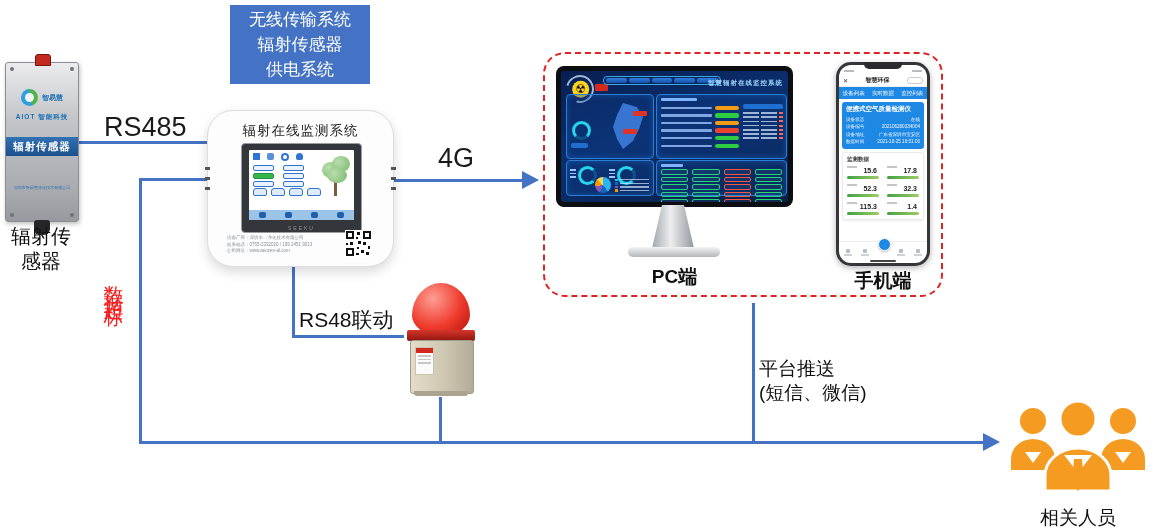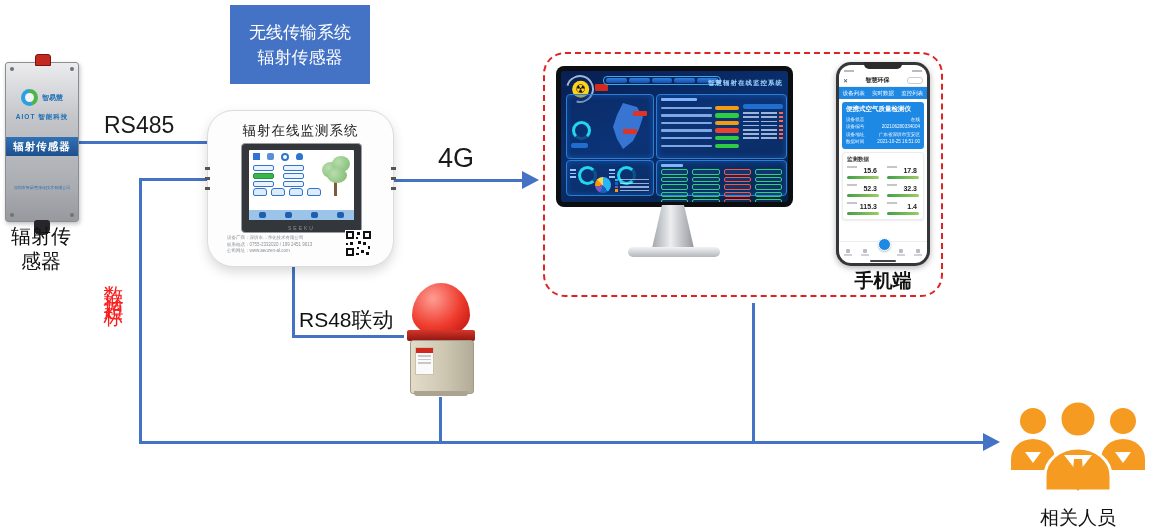--- a/index.html
+++ b/index.html
@@ -28,21 +28,21 @@
   .sensor .logo-ring i{width:9px;height:9px;border-radius:50%;background:#f2f4f6;}
   .sensor .brand{font-size:7px;font-weight:bold;color:#1b6fb5;}
   .sensor .aiot{position:absolute;top:50px;left:0;width:100%;text-align:center;font-size:6.5px;letter-spacing:1px;color:#1b6fb5;font-weight:bold;}
   .sensor .band{position:absolute;top:74px;left:0;width:100%;height:19px;background:linear-gradient(#3172b5,#1d4f8c);
                 color:#fff;font-size:10.5px;font-weight:bold;letter-spacing:1px;display:flex;align-items:center;justify-content:center;}
   .sensor .foot{position:absolute;top:122px;left:0;width:100%;text-align:center;font-size:4.5px;color:#2e6fb3;transform:scale(.9);}
   .sensor .plug{position:absolute;bottom:-14px;left:50%;margin-left:-8px;width:16px;height:15px;background:#26262a;border-radius:3px 3px 6px 6px;}
   .sensor-caption{left:6px;top:224px;width:70px;text-align:center;font-size:20px;line-height:25px;color:#111;}
 
   
-  .lbl-rs485{left:104px;top:112px;font-size:23px;color:#1a1a1a;}
+  .lbl-rs485{left:104px;top:112px;font-size:27px;color:#1a1a1a;}
   .lbl-4g{left:438px;top:143px;font-size:27px;color:#1a1a1a;}
   .lbl-rs48{left:299px;top:306px;font-size:21px;color:#111;}
   .lbl-overflow{left:101px;top:270px;writing-mode:vertical-rl;text-orientation:upright;
                 font-size:20px;letter-spacing:7px;color:#fb1d1d;}
   .lbl-push{left:759px;top:357px;font-size:19px;line-height:24px;color:#111;}
 
   
   .gw{left:207px;top:110px;width:185px;height:155px;background:#fdfdfd;border:1px solid #dcdcdc;
       border-radius:26px;box-shadow:0 5px 12px rgba(0,0,0,.15);}
   .gw .ttl{position:absolute;top:11px;width:100%;text-align:center;font-size:13.5px;color:#222;letter-spacing:1px;}
@@ -170,39 +170,42 @@
   .lbl-people{left:1040px;top:505px;font-size:19px;color:#111;}
 </style>
 </head>
 <body>
 
 <div class="stage">
 
   <div class="abs info-box">
     <div>无线传输系统</div>
     <div>辐射传感器</div>
+    <div>供电系统</div>
   </div>
 
   <div class="hline" style="left:77px;top:141px;width:130px;"></div>
   <div class="hline" style="left:139px;top:178px;width:70px;"></div>
   <div class="vline" style="left:139px;top:178px;height:266px;"></div>
   <div class="hline" style="left:139px;top:441px;width:846px;"></div>
   <div class="arrow-r" style="left:983px;top:433px;"></div>
   <div class="hline" style="left:392px;top:179px;width:132px;"></div>
   <div class="arrow-r" style="left:522px;top:171px;"></div>
   <div class="vline" style="left:292px;top:264px;height:73px;"></div>
   <div class="hline" style="left:292px;top:335px;width:112px;"></div>
   <div class="vline" style="left:439px;top:397px;height:46px;"></div>
   <div class="vline" style="left:752px;top:303px;height:140px;"></div>
 
   <div class="abs lbl-rs485">RS485</div>
   <div class="abs lbl-4g">4G</div>
   <div class="abs lbl-rs48">RS48联动</div>
   <div class="abs lbl-overflow">数据超标</div>
   <div class="abs lbl-push">
+    <div>平台推送</div>
+    <div>(短信、微信)</div>
   </div>
 
   <div class="abs sensor">
     <div class="btn"></div>
     <div class="screw" style="left:4px;top:4px;"></div>
     <div class="screw" style="right:4px;top:4px;"></div>
     <div class="screw" style="left:4px;bottom:4px;"></div>
     <div class="screw" style="right:4px;bottom:4px;"></div>
     <div class="logo-row">
       <span class="logo-ring">
@@ -450,20 +453,21 @@
             <div class="grid-pill" style="border-color: rgb(39, 214, 123);"></div>
             <div class="grid-pill" style="border-color: rgb(39, 214, 123);"></div>
             <div class="grid-pill" style="border-color: rgb(255, 85, 64);"></div>
             <div class="grid-pill" style="border-color: rgb(39, 214, 123);"></div>
           </div>
       </div>
     </div>
   </div>
   <div class="abs stand-neck"></div>
   <div class="abs stand-base"></div>
+  <div class="abs lbl-pc">PC端</div>
 
   <div class="abs phone">
     <div class="ph-notch"></div>
     <div class="ph-scr">
       <div class="ph-status">
           <i></i>
           <i></i>
         </div>
       <div class="ph-head">
         <span class="x">✕</span>

